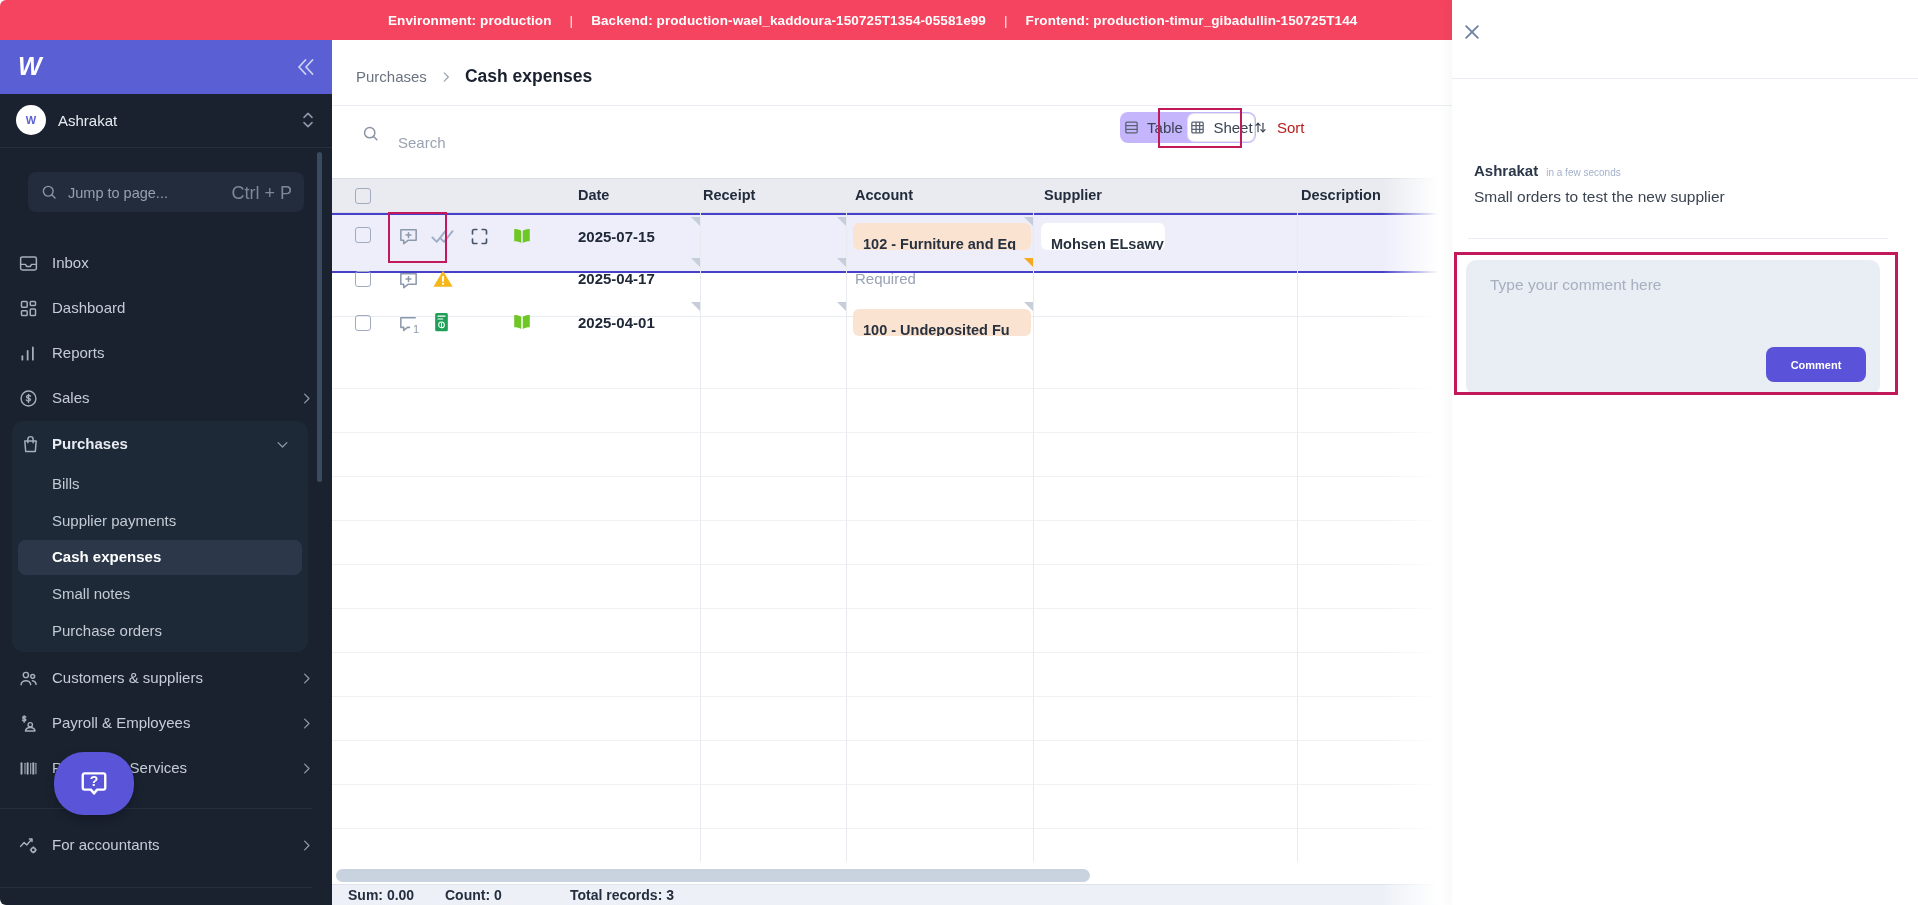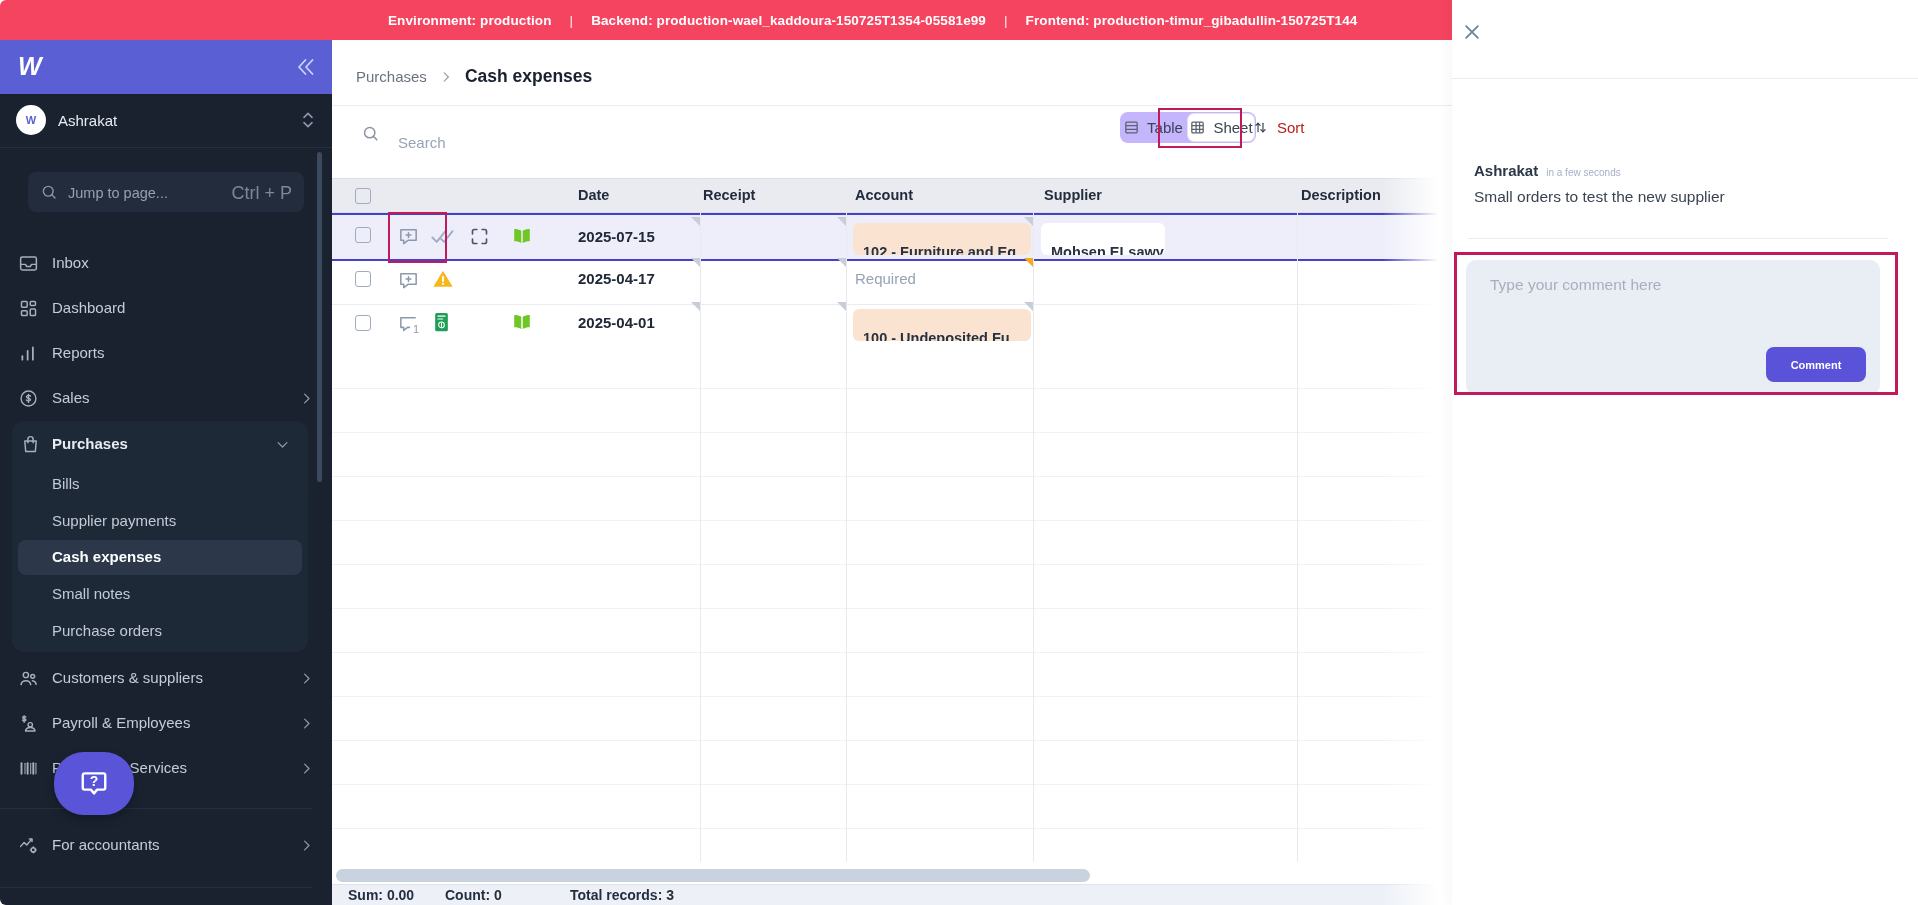--- a/index.html
+++ b/index.html
@@ -62,26 +62,26 @@
   .seg-icon{color:#5A6372;}
   .sort-btn{position:absolute;left:920px;top:72px;height:31px;display:flex;align-items:center;gap:8px;
             font-size:15px;color:#b91c1c;cursor:pointer;}
   .anno{position:absolute;border:2.5px solid #C2195B;pointer-events:none;z-index:6;}
 
   
   .sheet-head{position:absolute;left:0;top:138px;width:1120px;height:35px;background:#E9EBF1;
               border-top:1px solid #D9DDE4;border-bottom:1px solid #D9DDE4;box-sizing:border-box;z-index:2;}
   .hcell{position:absolute;top:8px;font-size:14.5px;font-weight:700;color:#232C3C;cursor:pointer;}
   .cb{position:absolute;width:16px;height:16px;border:1.5px solid #9FABBE;border-radius:3px;background:transparent;cursor:pointer;box-sizing:border-box;}
-  .row{position:absolute;left:0;width:1120px;height:48px;box-sizing:border-box;}
+  .row{position:absolute;left:0;width:1120px;height:60px;box-sizing:border-box;}
   .row1{top:173px;background:rgba(93,85,220,.10);border-top:2px solid #4641C8;border-bottom:2px solid #4641C8;}
   .row2{top:217px;border-bottom:1px solid #E9ECF0;}
   .row3{top:261px;border-bottom:1px solid #E9ECF0;}
   .date-txt{position:absolute;left:246px;top:13px;font-size:15px;font-weight:700;color:#202938;}
-  .pill{position:absolute;top:8px;height:27px;line-height:27px;border-radius:6px;padding:16px 10px;box-sizing:border-box;
+  .pill{position:absolute;top:8px;height:27px;line-height:27px;border-radius:6px;padding:8px 10px;box-sizing:border-box;
         font-size:14.5px;font-weight:700;color:#27313F;white-space:nowrap;overflow:hidden;z-index:2;cursor:pointer;}
   .pill-account{left:521px;width:178px;background:#FAE4D1;}
   .pill-supplier{left:709px;width:124px;background:#FFFFFF;}
   .required{position:absolute;left:523px;top:13px;font-size:15px;color:#98A2B4;}
   .row-icon{position:absolute;top:10px;cursor:pointer;}
   .notch{position:absolute;width:0;height:0;border-left:9px solid transparent;z-index:2;}
   .notch-gray{border-top:9px solid #C7CEDA;}
   .notch-amber{border-top:9px solid #F6A820;}
   .vline{position:absolute;top:138px;width:1px;height:684px;background:#E7EAEF;z-index:3;pointer-events:none;}
   .empty-grid{position:absolute;left:0;top:305px;width:1120px;height:517px;

